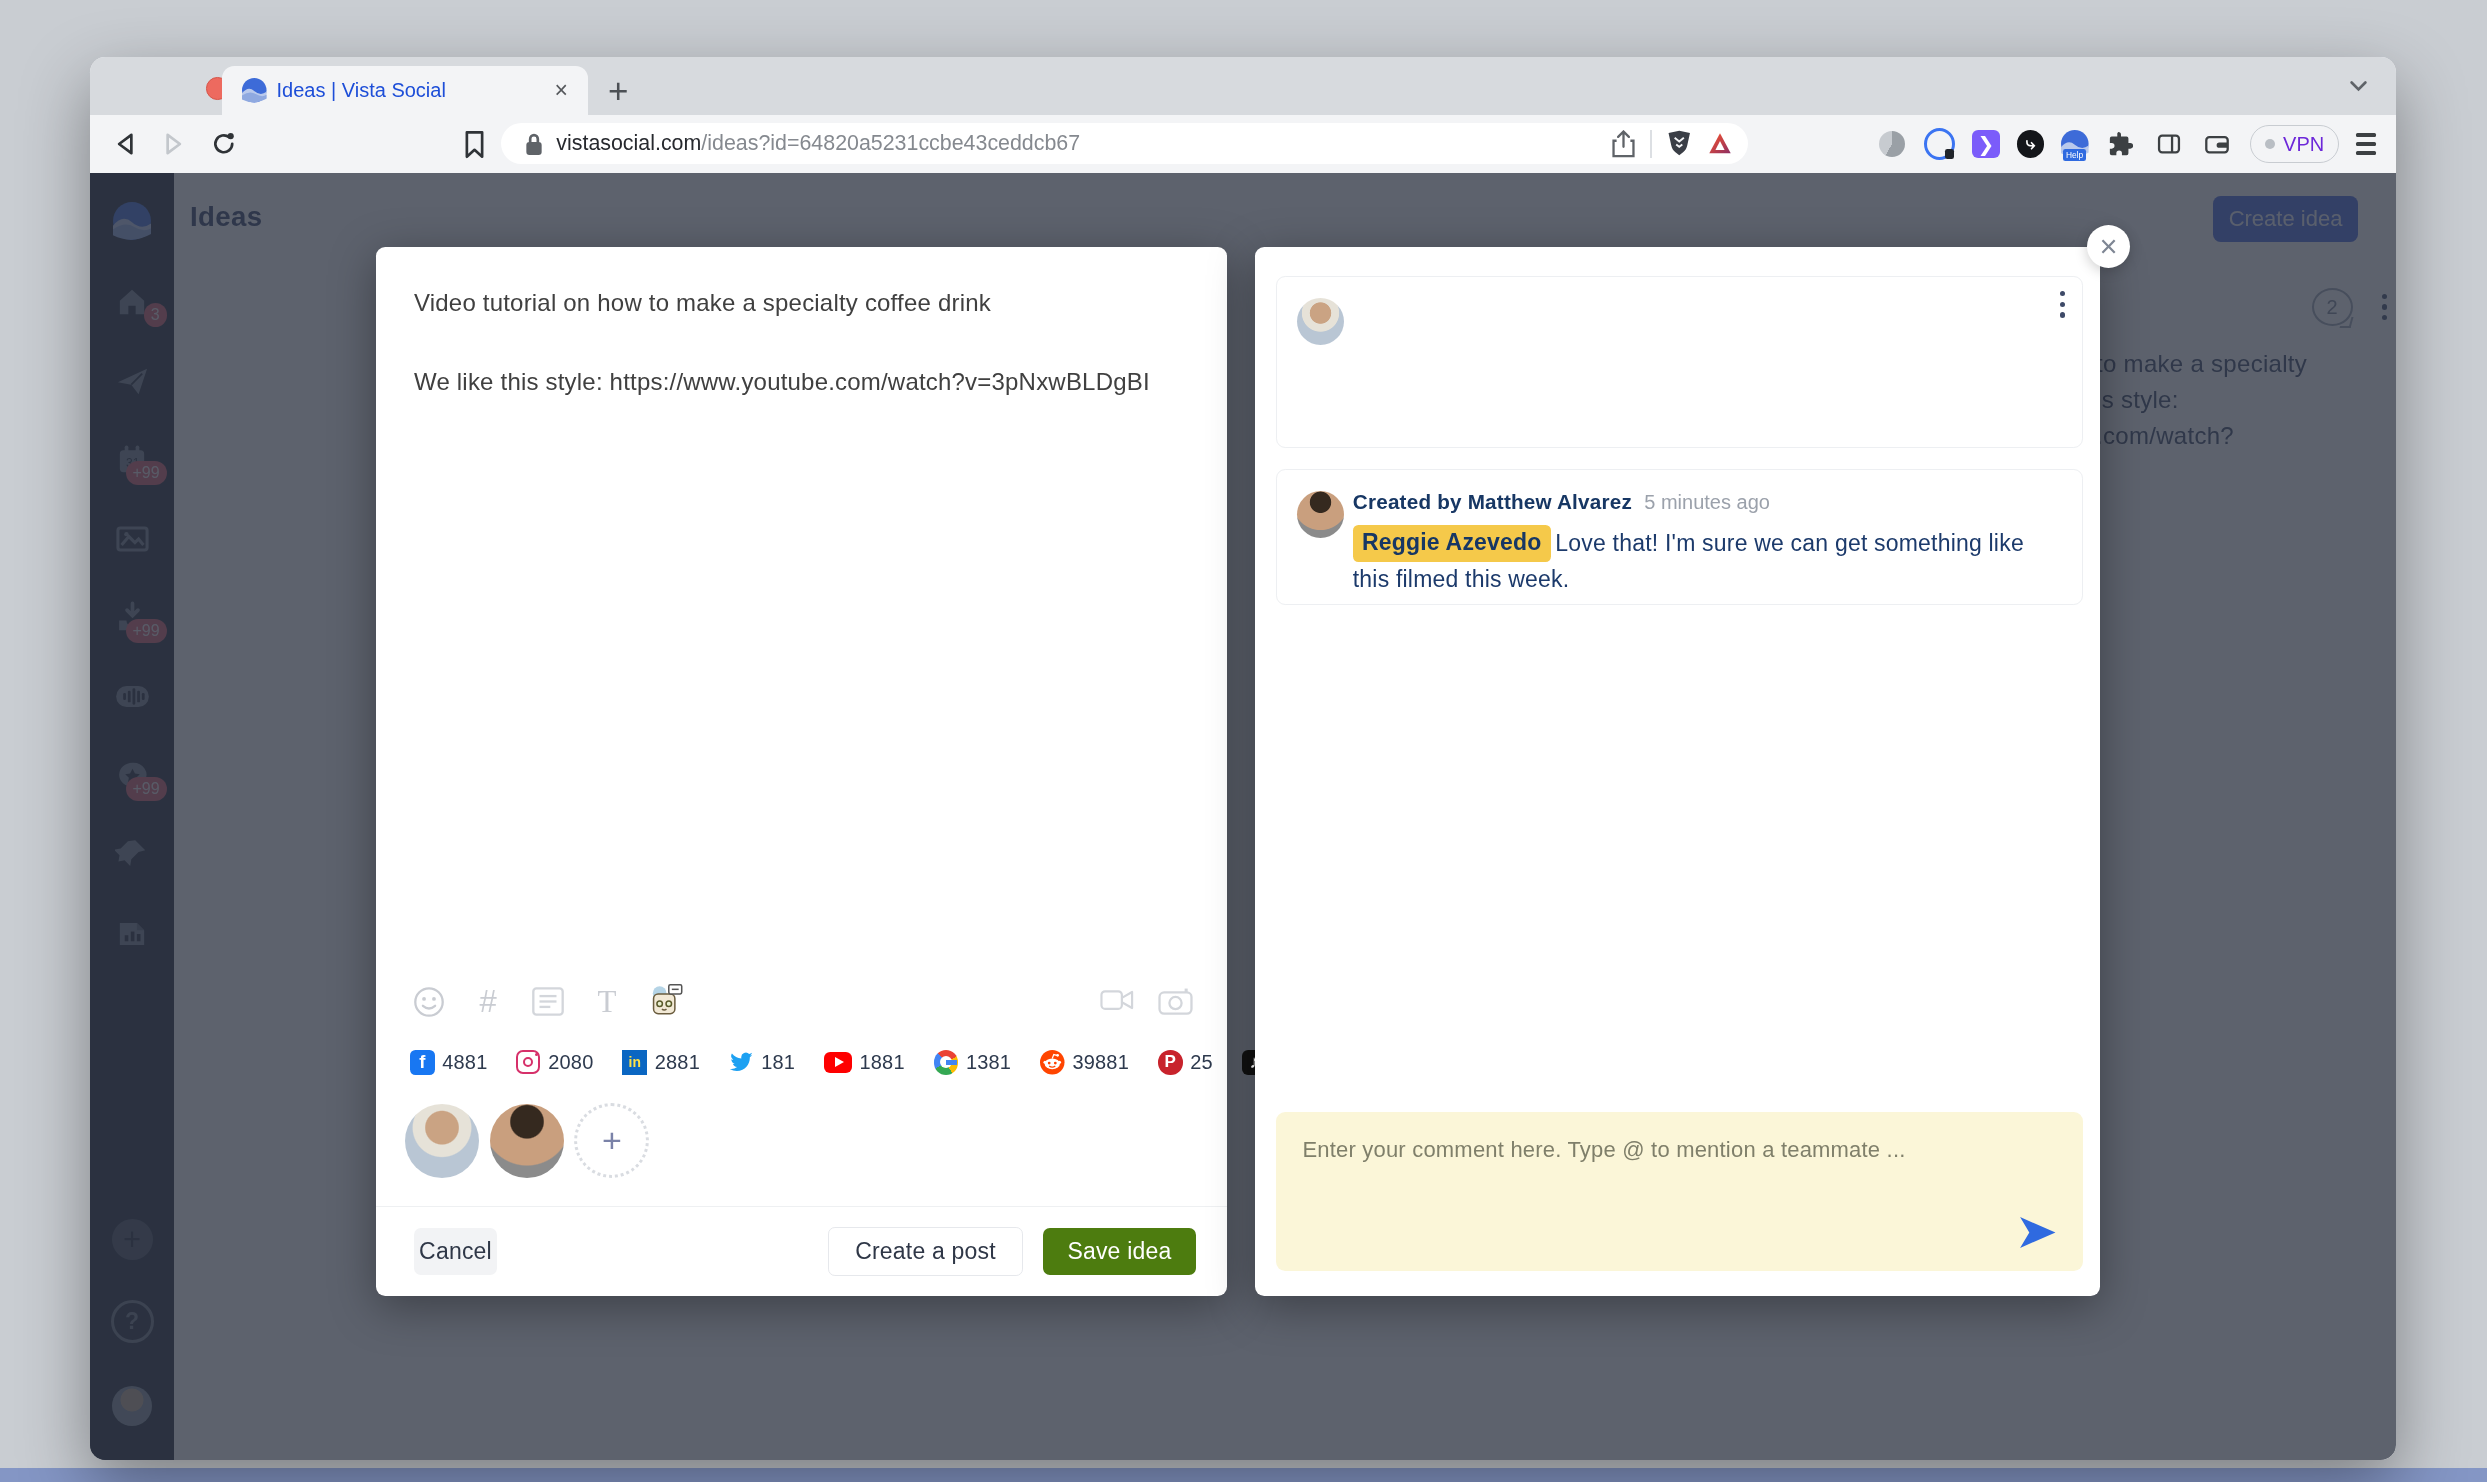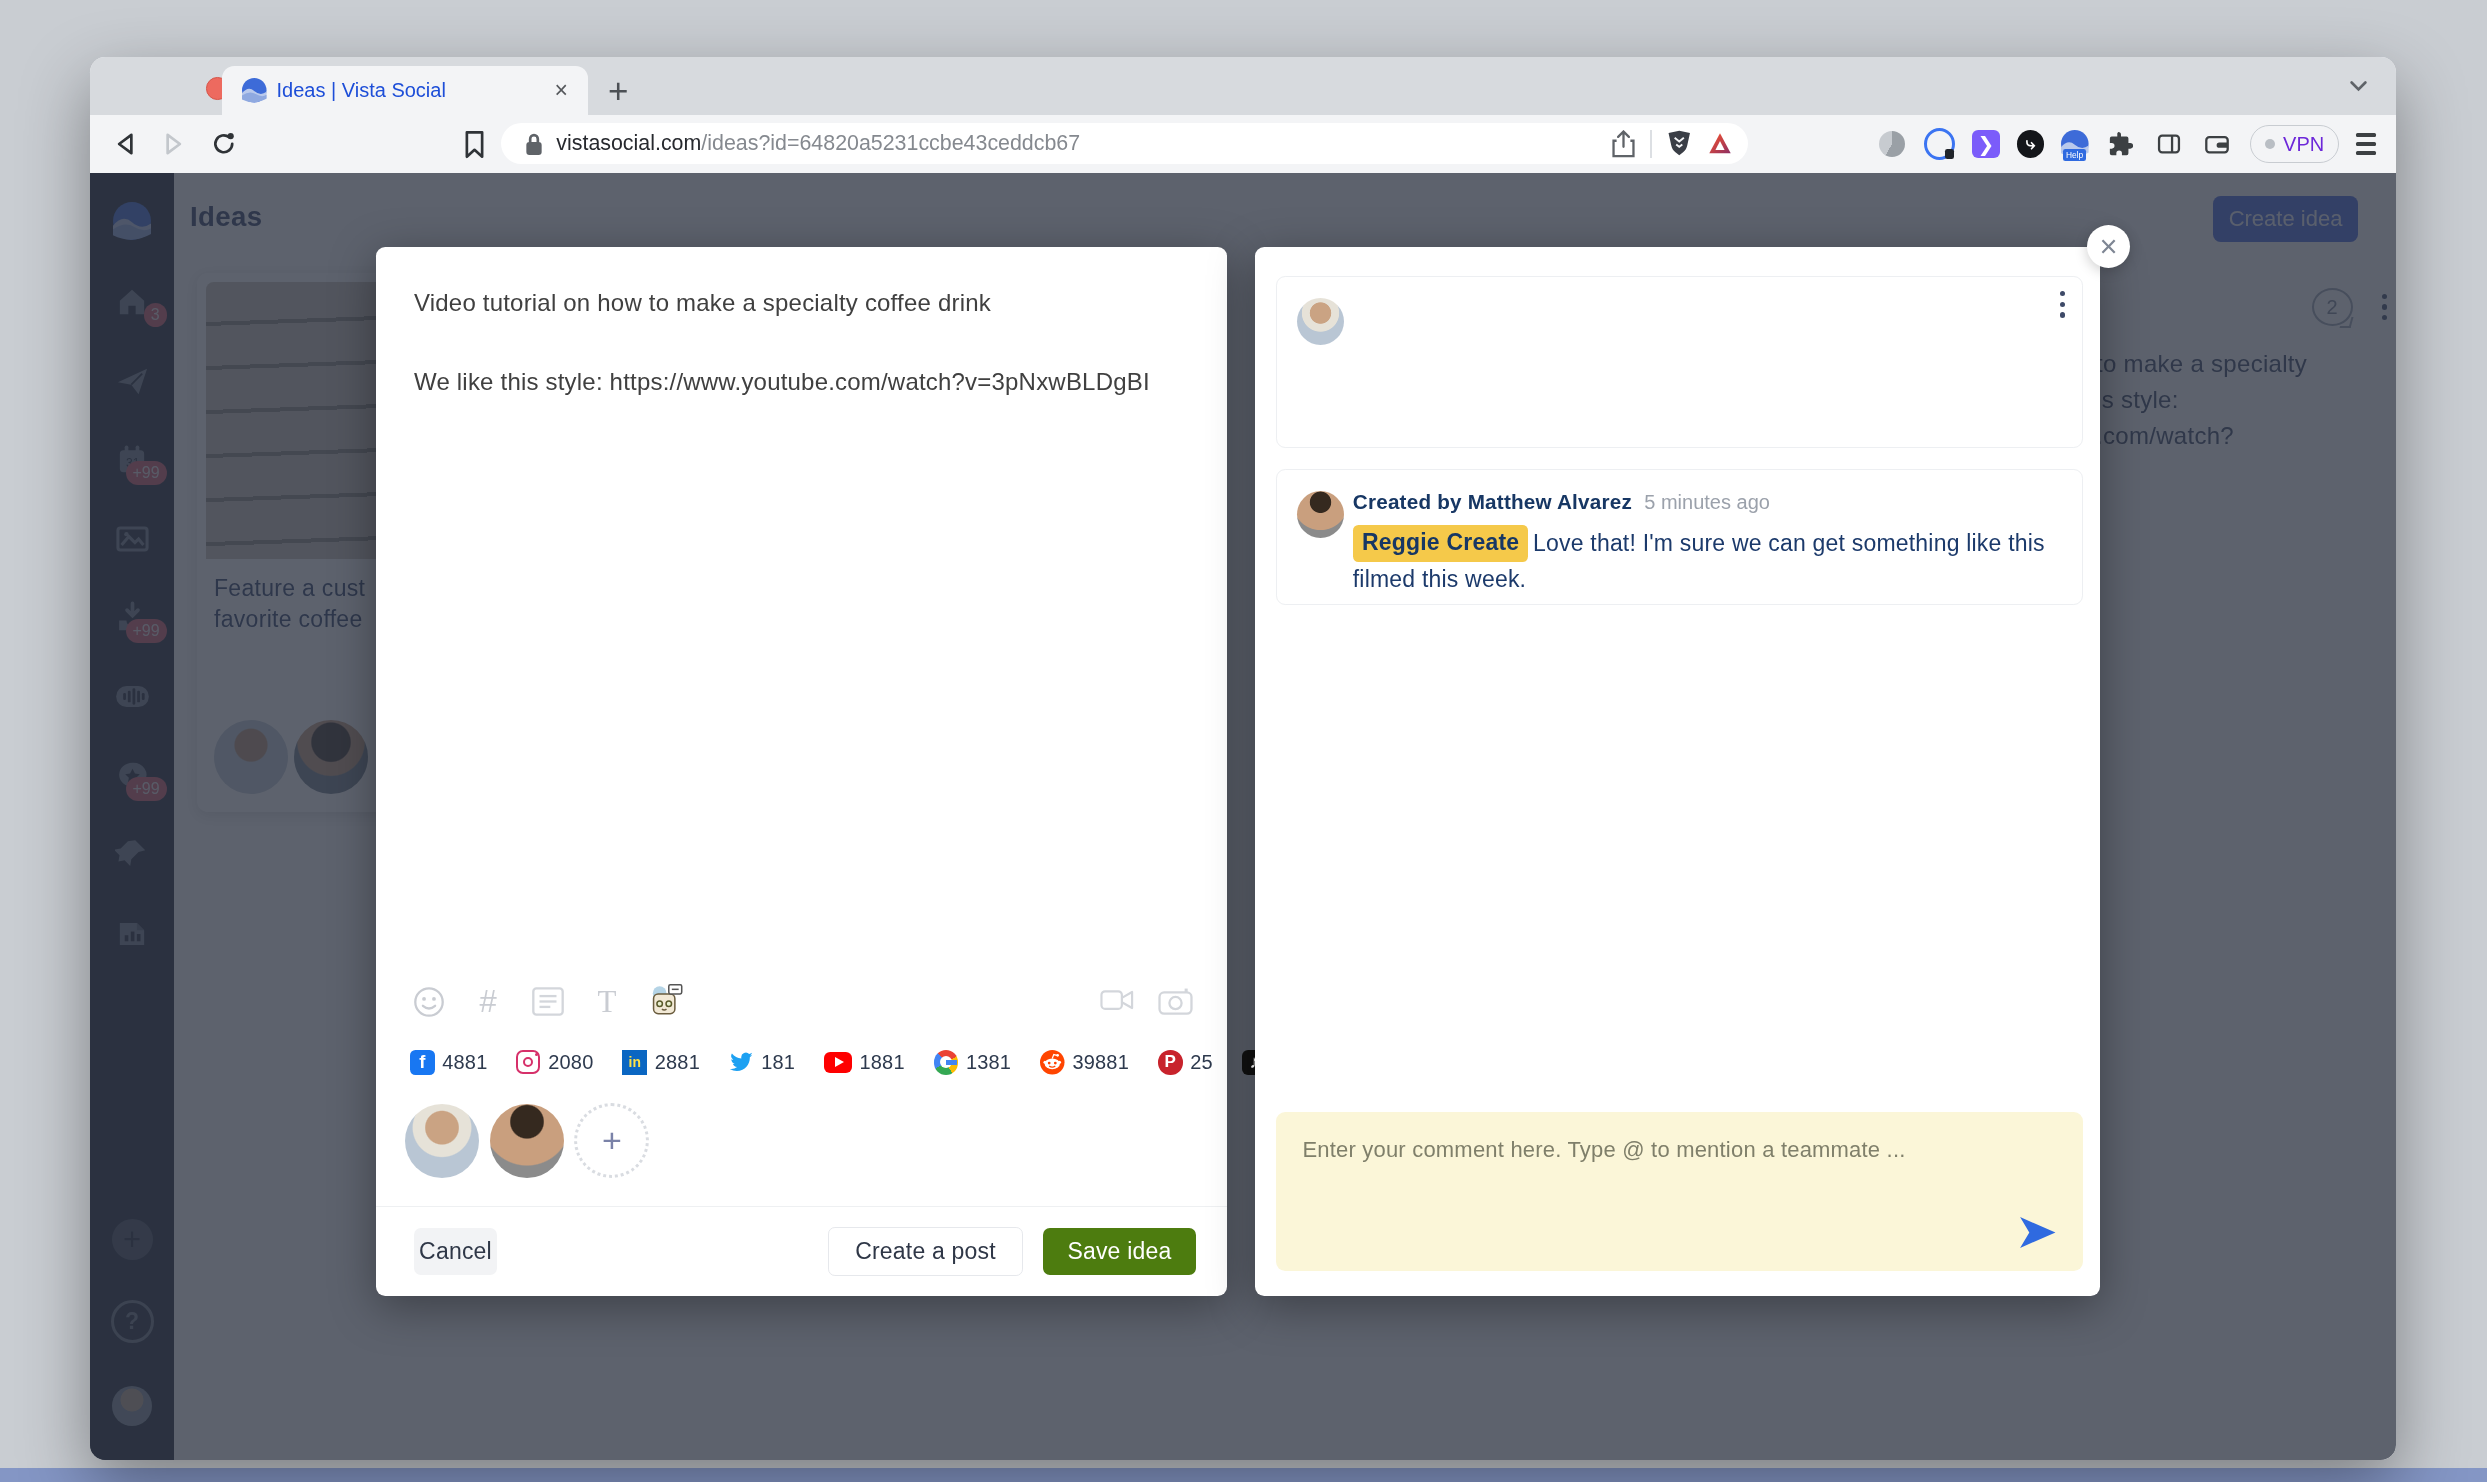--- a/index.html
+++ b/index.html
@@ -393,31 +393,20 @@
       </span>
       <span class="sb-spacer"></span>
       <span class="sb-plus">+</span>
       <span class="sb-help">?</span>
       <span class="sb-avatar"></span>
     </div>
 
     <div class="pg-title">Ideas</div>
     <div class="create-idea">Create idea</div>
 
-    <div class="bg-card">
-      <div class="img"></div>
-      <div class="txt">
-        <div>Feature a cust</div>
-        <div>favorite coffee</div>
-      </div>
-      <div class="avs">
-        <i class="m"></i>
-        <i class="w"></i>
-      </div>
-    </div>
 
     <div class="bg-right">
       <div class="meta">
         <span class="bubble">2</span>
         <span class="kebab" style="--c:#3e4a68">
               <i></i>
               <i></i>
               <i></i>
             </span>
       </div>
@@ -563,21 +552,21 @@
       </div>
 
       <div class="c-card two">
         <span class="c-av av-matthew"></span>
         <div class="c-body">
           <div class="c-head">
             <span class="c-author">Created by Matthew Alvarez</span>
             <span class="c-time">5 minutes ago</span>
           </div>
           <div class="c-text">
-            <span class="mention">Reggie Create</span><span>Love that! I'm sure we can get something like this filmed this week.</span>
+            <span class="mention">Reggie Azevedo</span><span>Love that! I'm sure we can get something like this filmed this week.</span>
           </div>
         </div>
       </div>
 
       <div class="comment-input">
         <span class="ph">Enter your comment here. Type @ to mention a teammate ...</span>
         <span class="sendbtn">
           <svg width="40" height="37" viewBox="0 0 52 48">
                 <path d="M4 4 L50 24 L4 44 L16 24 Z" fill="#2f6ae0"></path>
               </svg>

